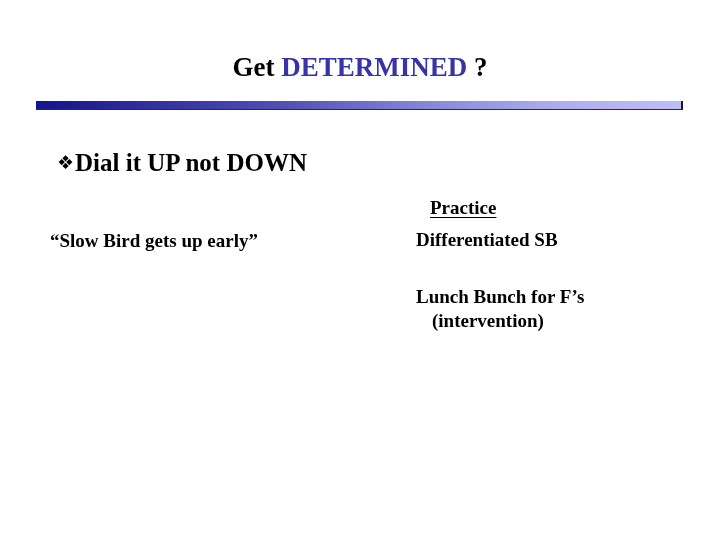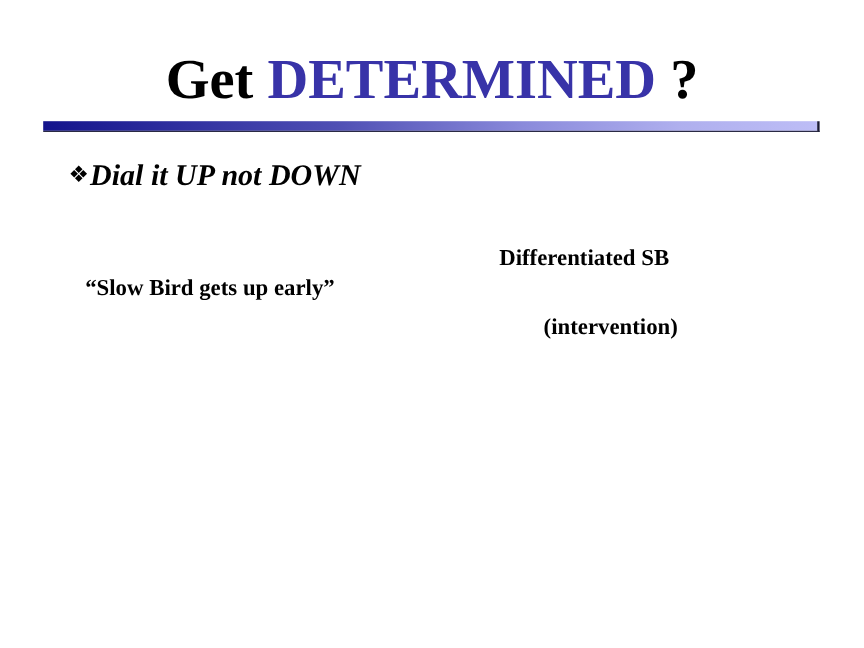--- a/index.html
+++ b/index.html
@@ -23,21 +23,21 @@
     background: #ffffff;
   }
 
   
   #slide-title {
     position: absolute;
     left: 0;
     top: 46px;
     width: 720px;
     text-align: center;
-    font-size: 47px;
+    font-size: 27px;
     font-weight: bold;
     line-height: 42px;
     letter-spacing: 0px;
     white-space: nowrap;
   }
   #slide-title .t-plain { color: #000000; }
   #slide-title .t-accent { color: #3833A8; }
 
   
   #title-rule {
@@ -58,26 +58,25 @@
     position: absolute;
     left: 0;
     top: 0;
     width: 720px;
     height: 540px;
   }
 
   #bullet-line {
     position: absolute;
     left: 57px;
-    top: 132px;
+    top: 148px;
     font-size: 25px;
     font-weight: bold;
     line-height: 30px;
     white-space: nowrap;
-    font-style: italic;
   }
   #bullet-line .bullet-glyph {
     font-family: "DejaVu Sans", sans-serif;
     font-size: 19px;
     line-height: 25px;
     vertical-align: 2px;
     margin-right: 1px;
   }
 
   
@@ -100,21 +99,21 @@
   .col-header {
     text-decoration: underline;
     text-underline-offset: 3px;
     white-space: nowrap;
     height: 24px;
   }
   .col-left .col-header  { text-align: center; padding-right: 70px; }
   .col-right .col-header { text-align: left; padding-left: 14px; }
 
   .row-1 { margin-top: 8px; white-space: nowrap; }
-  .row-2 { margin-top: 33px; white-space: nowrap; margin-left: 21px; }
+  .row-2 { margin-top: 33px; white-space: nowrap; }
   .row-2-sub { padding-left: 16px; white-space: nowrap; }
 </style>
 </head>
 <body>
 
 <div id="slide">
 
   <div id="slide-title">
     <span class="t-plain">Get </span><span class="t-accent">DETERMINED</span><span class="t-plain"> ?</span>
   </div>
@@ -129,23 +128,25 @@
 
     <div id="compare-table">
 
       <div class="col col-left">
         <div class="row-2">
           <div>“Slow Bird gets up early”</div>
         </div>
       </div>
 
       <div class="col col-right">
+        <div class="col-header">Practice</div>
         <div class="row-1">
           <div>Differentiated SB</div>
         </div>
         <div class="row-2">
+          <div>Lunch Bunch for F’s</div>
           <div class="row-2-sub">(intervention)</div>
         </div>
       </div>
 
     </div>
   </div>
 </div>
 
 </body></html>

